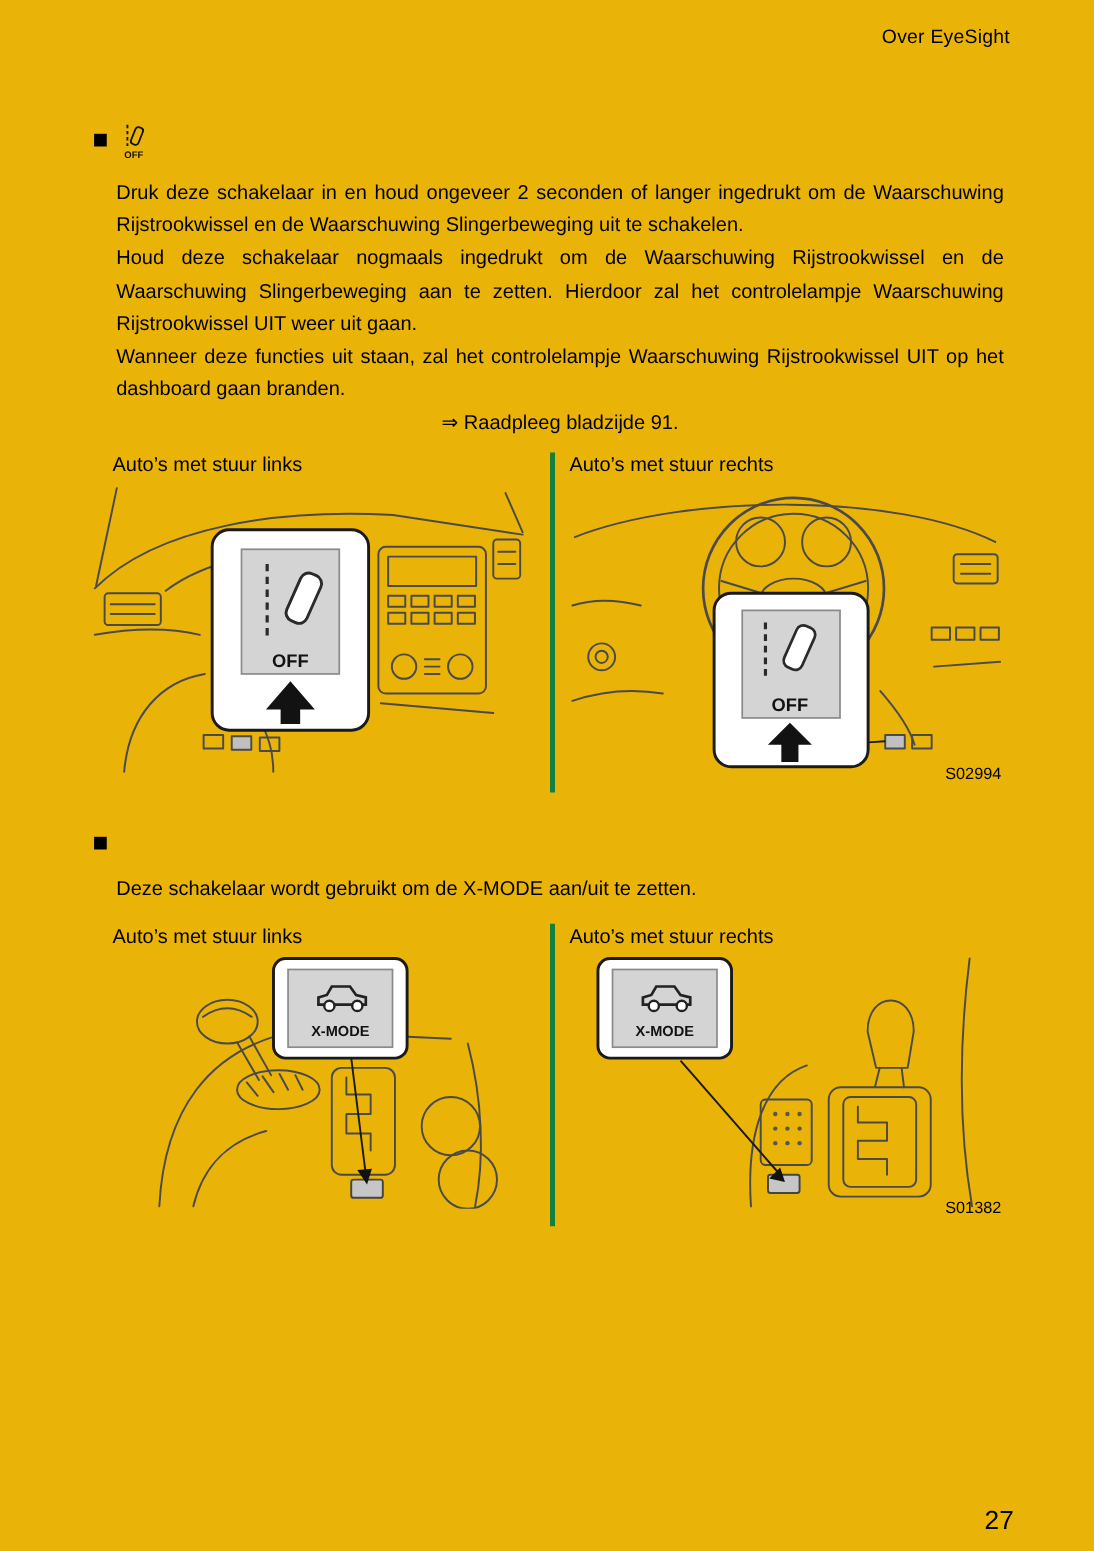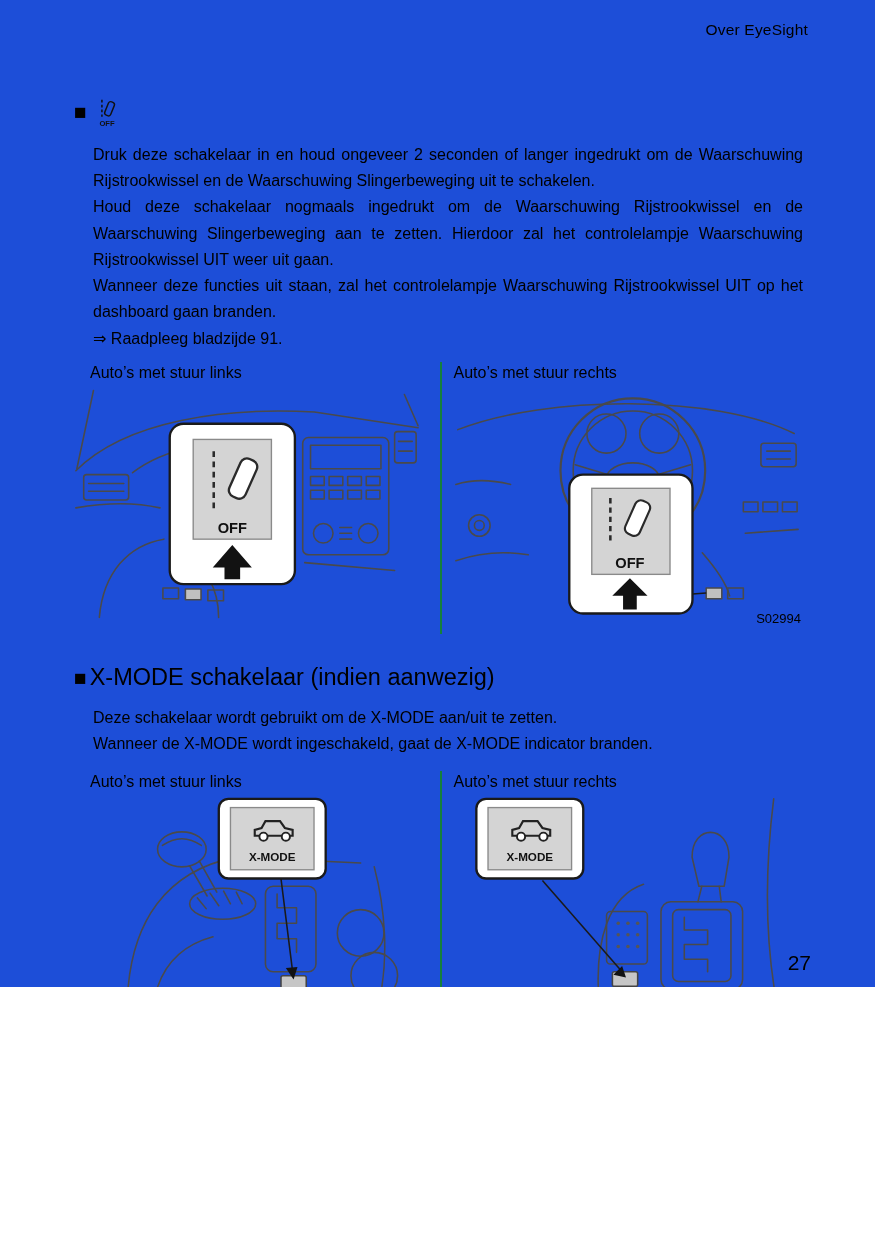--- a/index.html
+++ b/index.html
@@ -1,33 +1,33 @@
 <!DOCTYPE html>
 <html lang="nl"><head>
 <meta charset="utf-8">
 <style>
   *{margin:0;padding:0;box-sizing:border-box}
   html,body{background:#fff}
   body{font-family:"Liberation Sans","DejaVu Sans",sans-serif;color:#000}
-  .page{position:relative;width:875px;height:987px;background:#1d4ed8;overflow:hidden}
+  .page{position:relative;width:875px;height:1241px;background:#eab308;overflow:hidden}
   .top-header{position:absolute;top:21px;right:67px;font-size:15.5px;letter-spacing:.2px}
   .heading{display:flex;align-items:center;font-size:23.5px;font-weight:400;color:#000}
   .heading .marker{font-size:21px;line-height:1}
   .heading-1{margin:95px 66px 0 74px}
   .heading-1 .marker{margin-right:7px}
   .heading-2{margin:30px 66px 0 74px}
   .heading-2 .marker{margin-right:3px}
   .h-icon{width:22px;height:31px;margin:2px 4px 0 2px;flex:0 0 auto}
   .body-block{margin:14px 0 0 93px;width:710px;font-size:16px;line-height:1.64;text-align:justify}
-  .body-block p.ref{text-align:left}
+  .body-block p.ref{text-align:center}
   .fig-row{position:relative;display:flex;margin-left:70px;width:739px}
   .f1{margin-top:10px;height:272px}
   .f2{margin-top:14px;height:242px}
   .fig-panel{width:50%;position:relative}
-  .fig-panel.rp{border-left:2px solid #15803d;padding-left:8px}
+  .fig-panel.rp{border-left:4px solid #15803d;padding-left:8px}
   .fig-label{font-size:16px;margin:2px 0 2px 20px;white-space:nowrap}
   .rp .fig-label{margin-left:4px}
   .art{display:block}
   .art-lg{width:352px;height:236px}
   .art-sm{width:352px;height:206px}
   .fig-code{position:absolute;right:8px;bottom:8px;font-size:13px}
   .page-number{position:absolute;right:64px;bottom:12px;font-size:21px}
   .sw-label{font:bold 15px "Liberation Sans",sans-serif;fill:#111}
   .sw-small{font:bold 12px "Liberation Sans",sans-serif;fill:#111}
   .icon-off-text{font:bold 9px "Liberation Sans",sans-serif;fill:#111}
@@ -146,26 +146,24 @@
           <text class="sw-label" x="184" y="188" text-anchor="middle">OFF</text>
           <polygon points="184,198 202,216 191,216 191,230 177,230 177,216 166,216" fill="#121212"></polygon>
         </g>
       </svg>
       <div class="fig-code">S02994</div>
     </div>
   </div>
 
   <h2 class="heading heading-2">
     <span class="marker">■</span>
-    <span>X-MODE schakelaar (indien aanwezig)</span>
   </h2>
 
   <div class="body-block">
     <p>Deze schakelaar wordt gebruikt om de X-MODE aan/uit te zetten.</p>
-    <p>Wanneer de X-MODE wordt ingeschakeld, gaat de X-MODE indicator branden.</p>
   </div>
 
   <div class="fig-row f2">
     <div class="fig-panel">
       <div class="fig-label">Auto’s met stuur links</div>
       <svg class="art art-sm" viewBox="0 0 360 212">
         <g fill="none" stroke="#4a4a4a" stroke-width="1.6" stroke-linecap="round" stroke-linejoin="round">
           <path d="M58,210 C62,132 98,80 170,66 L298,72"></path>
           <path d="M312,76 C324,122 326,170 318,210"></path>
           <path d="M86,210 C94,176 116,156 146,148"></path>

